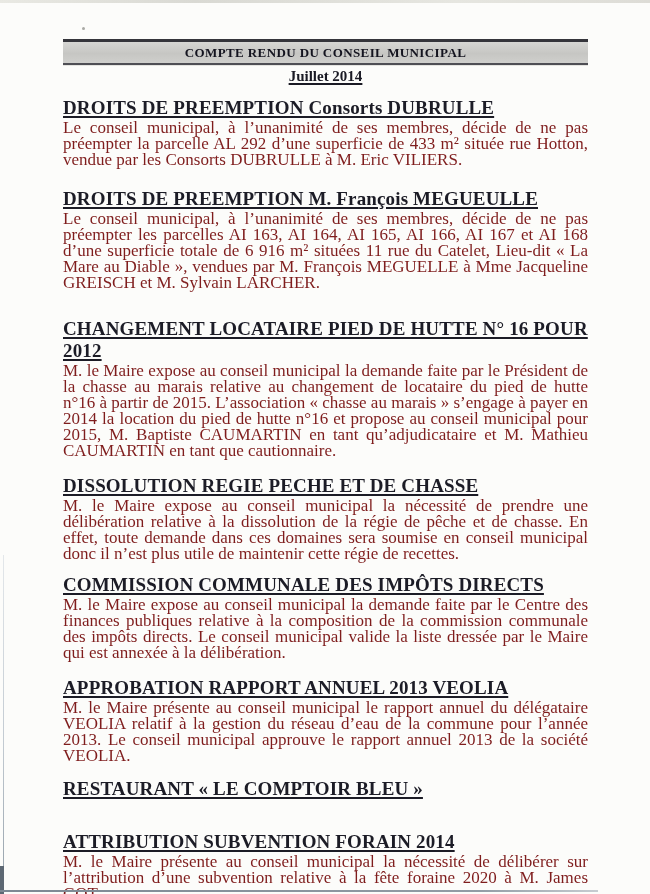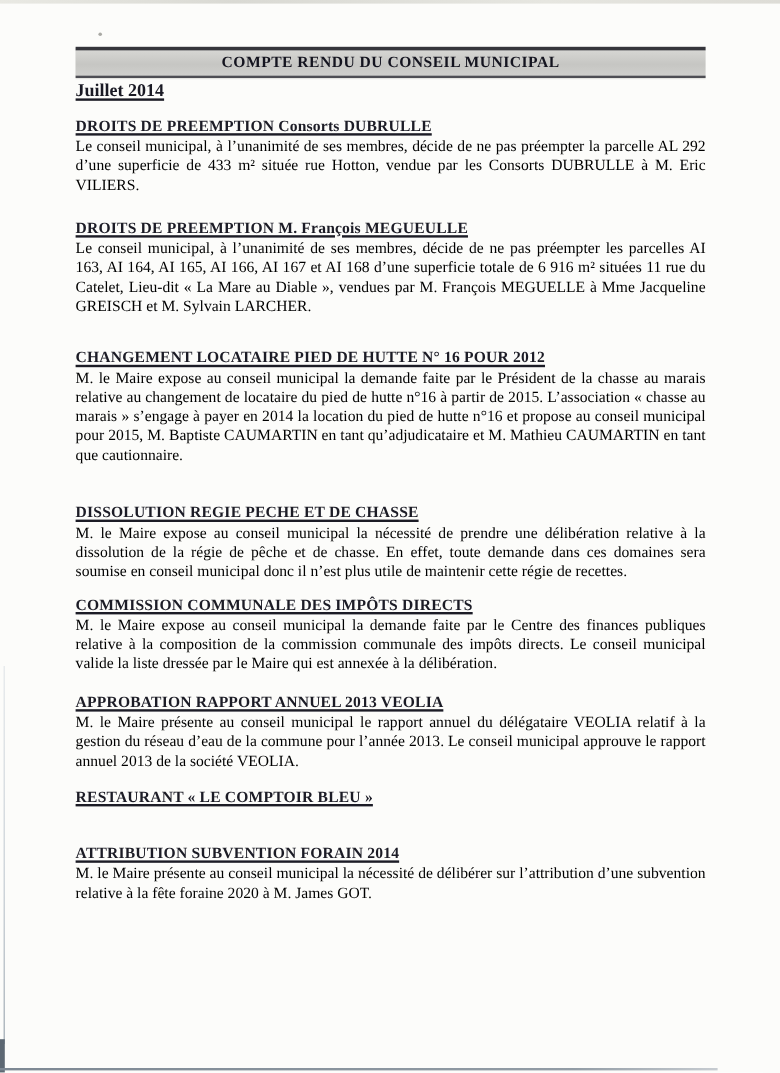--- a/index.html
+++ b/index.html
@@ -54,50 +54,51 @@
     box-shadow: 0 1px 0 #e4e4e0;
   }
   .header-bar span {
     font-weight: bold;
     font-size: 13px;
     letter-spacing: 0.4px;
     color: #14141f;
   }
   .subtitle {
     margin-top: 3px;
+    text-align: center;
     font-weight: bold;
     font-size: 15px;
     text-decoration: underline;
     text-decoration-thickness: 1.5px;
     text-underline-offset: 2px;
     color: #1a1a24;
   }
   .sec { margin-top: 16px; }
   .sec h2 {
     margin: 0 0 1px 0;
-    font-size: 13px;
+    font-size: 19px;
     font-weight: bold;
     letter-spacing: 0.15px;
     text-decoration: underline;
     text-decoration-thickness: 1.5px;
     text-underline-offset: 2px;
     color: #1c1c26;
   }
   .sec p {
     margin: 0;
-    font-size: 13px;
+    font-size: 17px;
     line-height: 16px;
     text-align: justify;
     text-align-last: left;
-    color: #000000;
+    color: #7f1d1d;
   }
   .sec.s1 { margin-top: 12px; }
   .sec.s2 { margin-top: 20px; }
   .sec.s3 { margin-top: 27px; }
-  .sec.s4 { margin-top: 32px; }
+  .sec.s4 { margin-top: 16px; }
   .sec.s5 { margin-top: 12px; }
   .sec.s6 { margin-top: 16px; }
   .sec.s7 { margin-top: 14px; }
   .sec.s8 { margin-top: 31px; }
 </style>
 </head>
 <body>
 
 <div class="scan-page">
 

